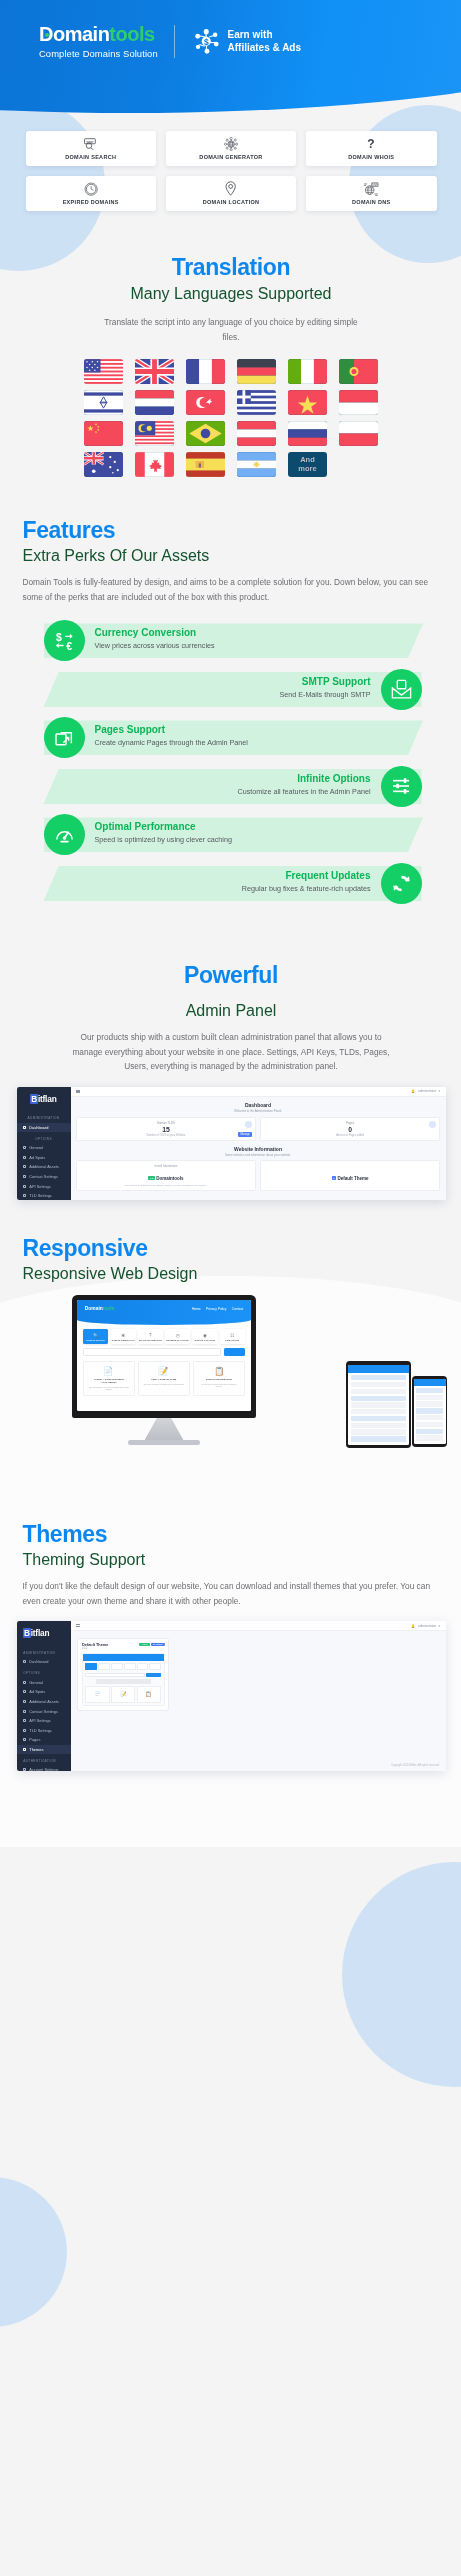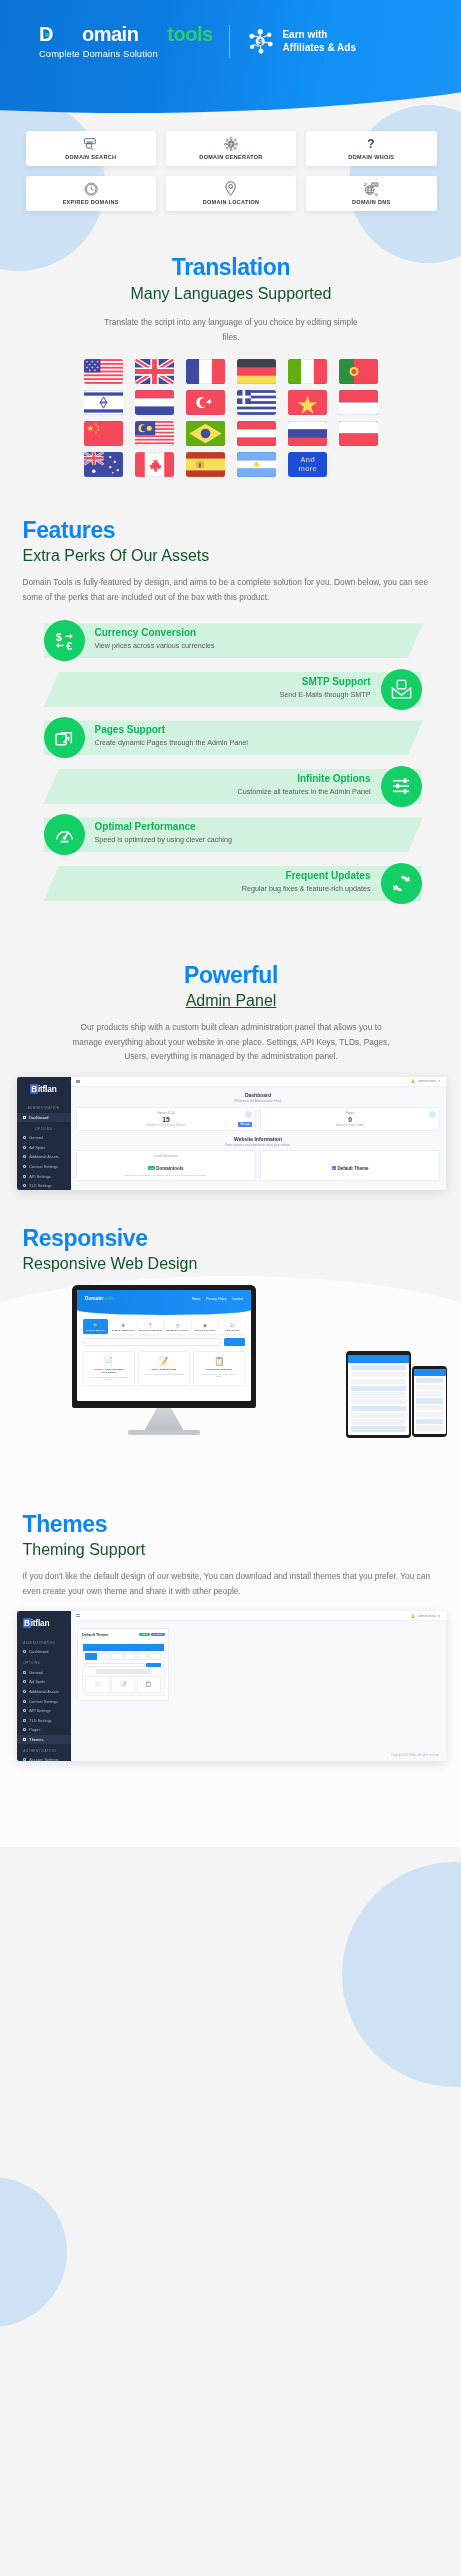--- a/index.html
+++ b/index.html
@@ -25,21 +25,21 @@
   
   .hero{position:relative;height:113px;z-index:3;}
   .hero-bg{
     position:absolute;inset:0;
     background:linear-gradient(100deg,#0b74d6 0%,#0d7ce0 35%,#1190f5 70%,#1a94f7 100%);
     border-bottom-left-radius:0;
     clip-path:ellipse(125% 100% at 28% 0%);
   }
   .hero-inner{position:relative;display:flex;align-items:center;height:83px;padding-left:39px;gap:16.5px;}
   .brand{display:flex;flex-direction:column;}
-  .brand-top{font-size:20px;font-weight:bold;letter-spacing:-0.5px;line-height:1;display:flex;align-items:baseline;gap:29px;}
+  .brand-top{font-size:20px;font-weight:bold;letter-spacing:-0.5px;line-height:1;display:flex;align-items:baseline;}
   .brand-top .w{color:#fff;}
   .brand-top .g{color:#2ecc71;}
   .brand-d{position:relative;display:inline-block;}
   .brand-dot{position:absolute;width:3.8px;height:3.8px;border-radius:50%;background:#2ecc71;left:6px;top:9px;}
   .brand-sub{color:#fff;font-size:9.4px;margin-top:3.8px;letter-spacing:0.1px;}
   .hero-div{width:0.8px;height:33px;background:rgba(255,255,255,.45);}
   .earn{display:flex;align-items:center;gap:7.5px;}
   .earn-txt{color:#fff;font-size:10px;font-weight:bold;line-height:1.25;}
 
   
@@ -55,21 +55,21 @@
   
   .sec{position:relative;z-index:3;}
   .center{text-align:center;}
   .h-blue{color:#0d87f0;font-weight:bold;letter-spacing:-0.4px;}
   .h-big{font-size:23px;line-height:1.08;}
   .h-sub{font-size:16px;color:#14532d;font-weight:normal;line-height:1.2;}
   .p-txt{font-size:8.3px;line-height:1.72;color:#6e6e73;}
 
   
   .flags{display:grid;grid-template-columns:repeat(6,39px);justify-content:center;gap:6px 12px;margin-top:15px;}
-  .flag{width:39px;height:25px;border-radius:3px;overflow:hidden;position:relative;background:#1d4ed8;}
+  .flag{width:39px;height:25px;border-radius:3px;overflow:hidden;position:relative;background:#0c4a6e;}
   .andmore{display:flex;align-items:center;justify-content:center;font-size:7.5px;color:#b9bcc2;font-weight:bold;line-height:1.2;text-align:center;}
 
   
   .feat-wrap{margin-top:16.5px;display:flex;flex-direction:column;gap:7.5px;}
   .feat-row{position:relative;height:41px;}
   .ribbon{position:absolute;top:3px;height:35px;background:#d2f2e0;}
   .ribbon.left{left:21px;right:16.5px;clip-path:polygon(0 0,100% 0,96% 100%,0 100%);}
   .ribbon.right{left:21px;right:18px;clip-path:polygon(4% 0,100% 0,100% 100%,0 100%);}
   .circ{
     position:absolute;top:0;width:41px;height:41px;border-radius:50%;
@@ -672,21 +672,21 @@
         </div>
       </div>
 
     </div>
   </div>
 
   <div class="swoosh" style="top:1276px;"></div>
 
   <div class="sec center" style="margin-top:59px;">
     <div class="h-blue h-big">Powerful</div>
-    <div class="h-sub" style="margin-top:3px;text-decoration:underline;">Admin Panel</div>
+    <div class="h-sub" style="margin-top:13px;">Admin Panel</div>
     <div class="p-txt" style="margin:10.5px auto 0;width:330px;">Our products ship with a custom built clean administration panel that allows you to manage everything about your website in one place. Settings, API Keys, TLDs, Pages, Users, everything is managed by the administration panel.</div>
 
     <div class="shot">
       <div class="shot-side">
         <div class="shot-logo"><i>B</i><span>itflan</span></div>
         <div class="shot-grp">Administration</div>
         <div class="shot-nav on">
             <span class="dot"></span>
             <span>Dashboard</span>
           </div>

